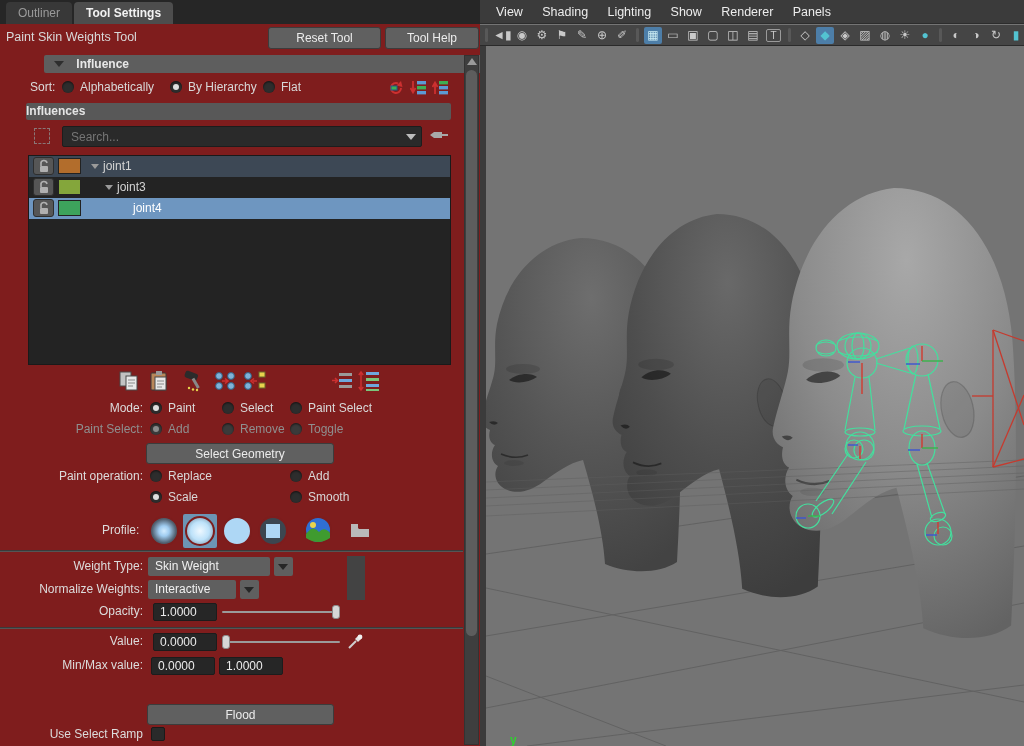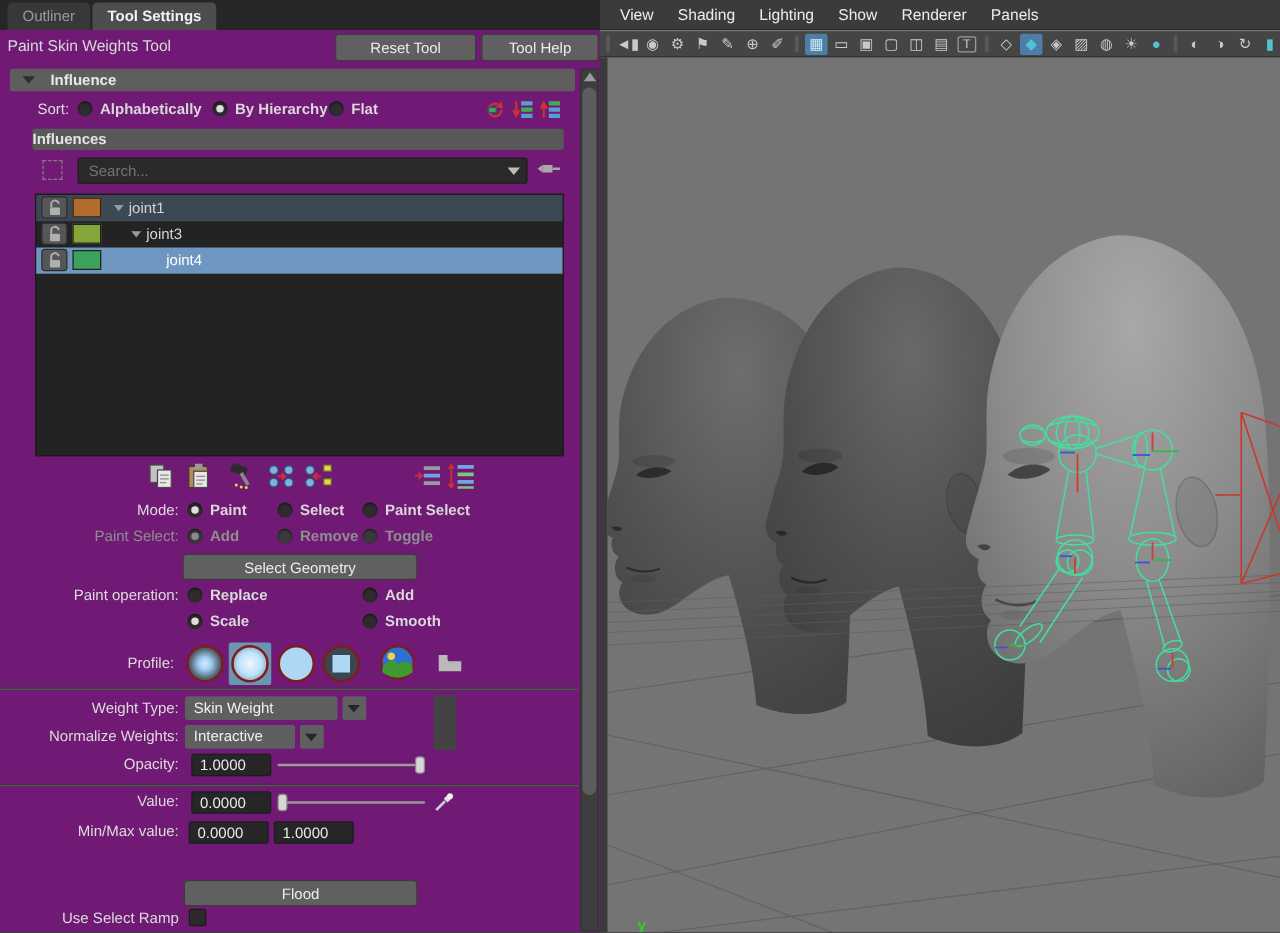--- a/index.html
+++ b/index.html
@@ -1,20 +1,20 @@
 <!DOCTYPE html>
 <html><head>
 <meta charset="utf-8">
 <style>
   html,body{margin:0;padding:0;background:#2b2b2b;}
   *{box-sizing:border-box;font-family:"Liberation Sans",sans-serif;}
   #app{position:relative;width:1024px;height:746px;overflow:hidden;background:#4a4a4a;font-size:12px;color:#d8d8d8;}
 
   
-  #left{position:absolute;left:0;top:0;width:480px;height:746px;background:#701a75;}
+  #left{position:absolute;left:0;top:0;width:480px;height:746px;background:#7f1d1d;}
   #tabbar{position:absolute;left:0;top:0;width:100%;height:24px;background:#262626;}
   .tab{position:absolute;bottom:0;height:22px;padding:0 12px;line-height:22px;border-radius:4px 4px 0 0;}
   .tab.inactive{left:6px;background:#383838;color:#9a9a9a;}
   .tab.active{left:74px;background:#4d4d4d;color:#f2f2f2;font-weight:bold;}
   #tool-title-row{position:absolute;left:0;top:24px;width:100%;height:28px;}
   #tool-title{position:absolute;left:6px;top:6px;color:#d8d8d8;font-size:12.5px;}
   .btn{position:absolute;background:#606060;border:1px solid #3c3c3c;border-radius:3px;color:#ececec;
        text-align:center;line-height:20px;font-size:12px;cursor:default;}
   #reset-btn{left:268px;top:27px;width:113px;height:22px;}
   #help-btn{left:385px;top:27px;width:94px;height:22px;}
@@ -27,21 +27,21 @@
               font-weight:bold;color:#e4e4e4;line-height:17px;padding-left:0;}
 
   .lbl{color:#dcdcdc;}
   .lbl-col{position:absolute;left:0;width:143px;text-align:right;}
   .dim{color:#8f8f8f;}
   .radio{display:inline-block;width:12px;height:12px;border-radius:50%;background:#2d2d2d;
          box-shadow:inset 0 1px 2px rgba(0,0,0,.6);vertical-align:-2px;margin-right:6px;}
   .radio.sel::after{content:"";display:block;width:6px;height:6px;border-radius:50%;background:#dedede;margin:3px;}
   .radio.dis{background:#3a3a3a;}
   .radio.dis.sel::after{background:#8a8a8a;}
-  .rgroup{position:absolute;white-space:nowrap;font-weight:bold;}
+  .rgroup{position:absolute;white-space:nowrap;}
 
   #search-box{position:absolute;left:62px;top:126px;width:360px;height:21px;background:#2a2a2a;
       border:1px solid #1d1d1d;border-radius:2px;color:#9a9a9a;}
   #search-box input{position:absolute;left:6px;top:1px;width:320px;height:17px;background:transparent;border:0;
       color:#bdbdbd;font-size:12px;outline:none;}
   #search-box .dd{position:absolute;right:5px;top:7px;width:0;height:0;border-left:5px solid transparent;
       border-right:5px solid transparent;border-top:6px solid #bdbdbd;}
   .frame-icon{position:absolute;left:34px;top:128px;width:16px;height:16px;border:1px dashed #8d8d8d;opacity:.8;}
 
   #joint-list{position:absolute;left:28px;top:155px;width:423px;height:210px;background:#232323;border:1px solid #1a1a1a;}
@@ -102,21 +102,21 @@
       <div class="tab inactive">Outliner</div>
       <div class="tab active">Tool Settings</div>
     </div>
 
     <div id="tool-title-row">
       <span id="tool-title">Paint Skin Weights Tool</span>
     </div>
     <div class="btn" id="reset-btn">Reset Tool</div>
     <div class="btn" id="help-btn">Tool Help</div>
 
-    <div class="sec-header" style="top:55px;">
+    <div class="sec-header" style="top:55px;margin-left:36px;">
       <span class="tri"></span>
       <span>Influence</span>
     </div>
 
     <div style="position:absolute;top:80px;left:0;width:463px;height:16px;">
       <span class="lbl" style="position:absolute;left:30px;">Sort:</span>
       <span class="rgroup" style="left:62px;">
         <span class="radio"></span><span>Alphabetically</span>
       </span>
       <span class="rgroup" style="left:170px;">

